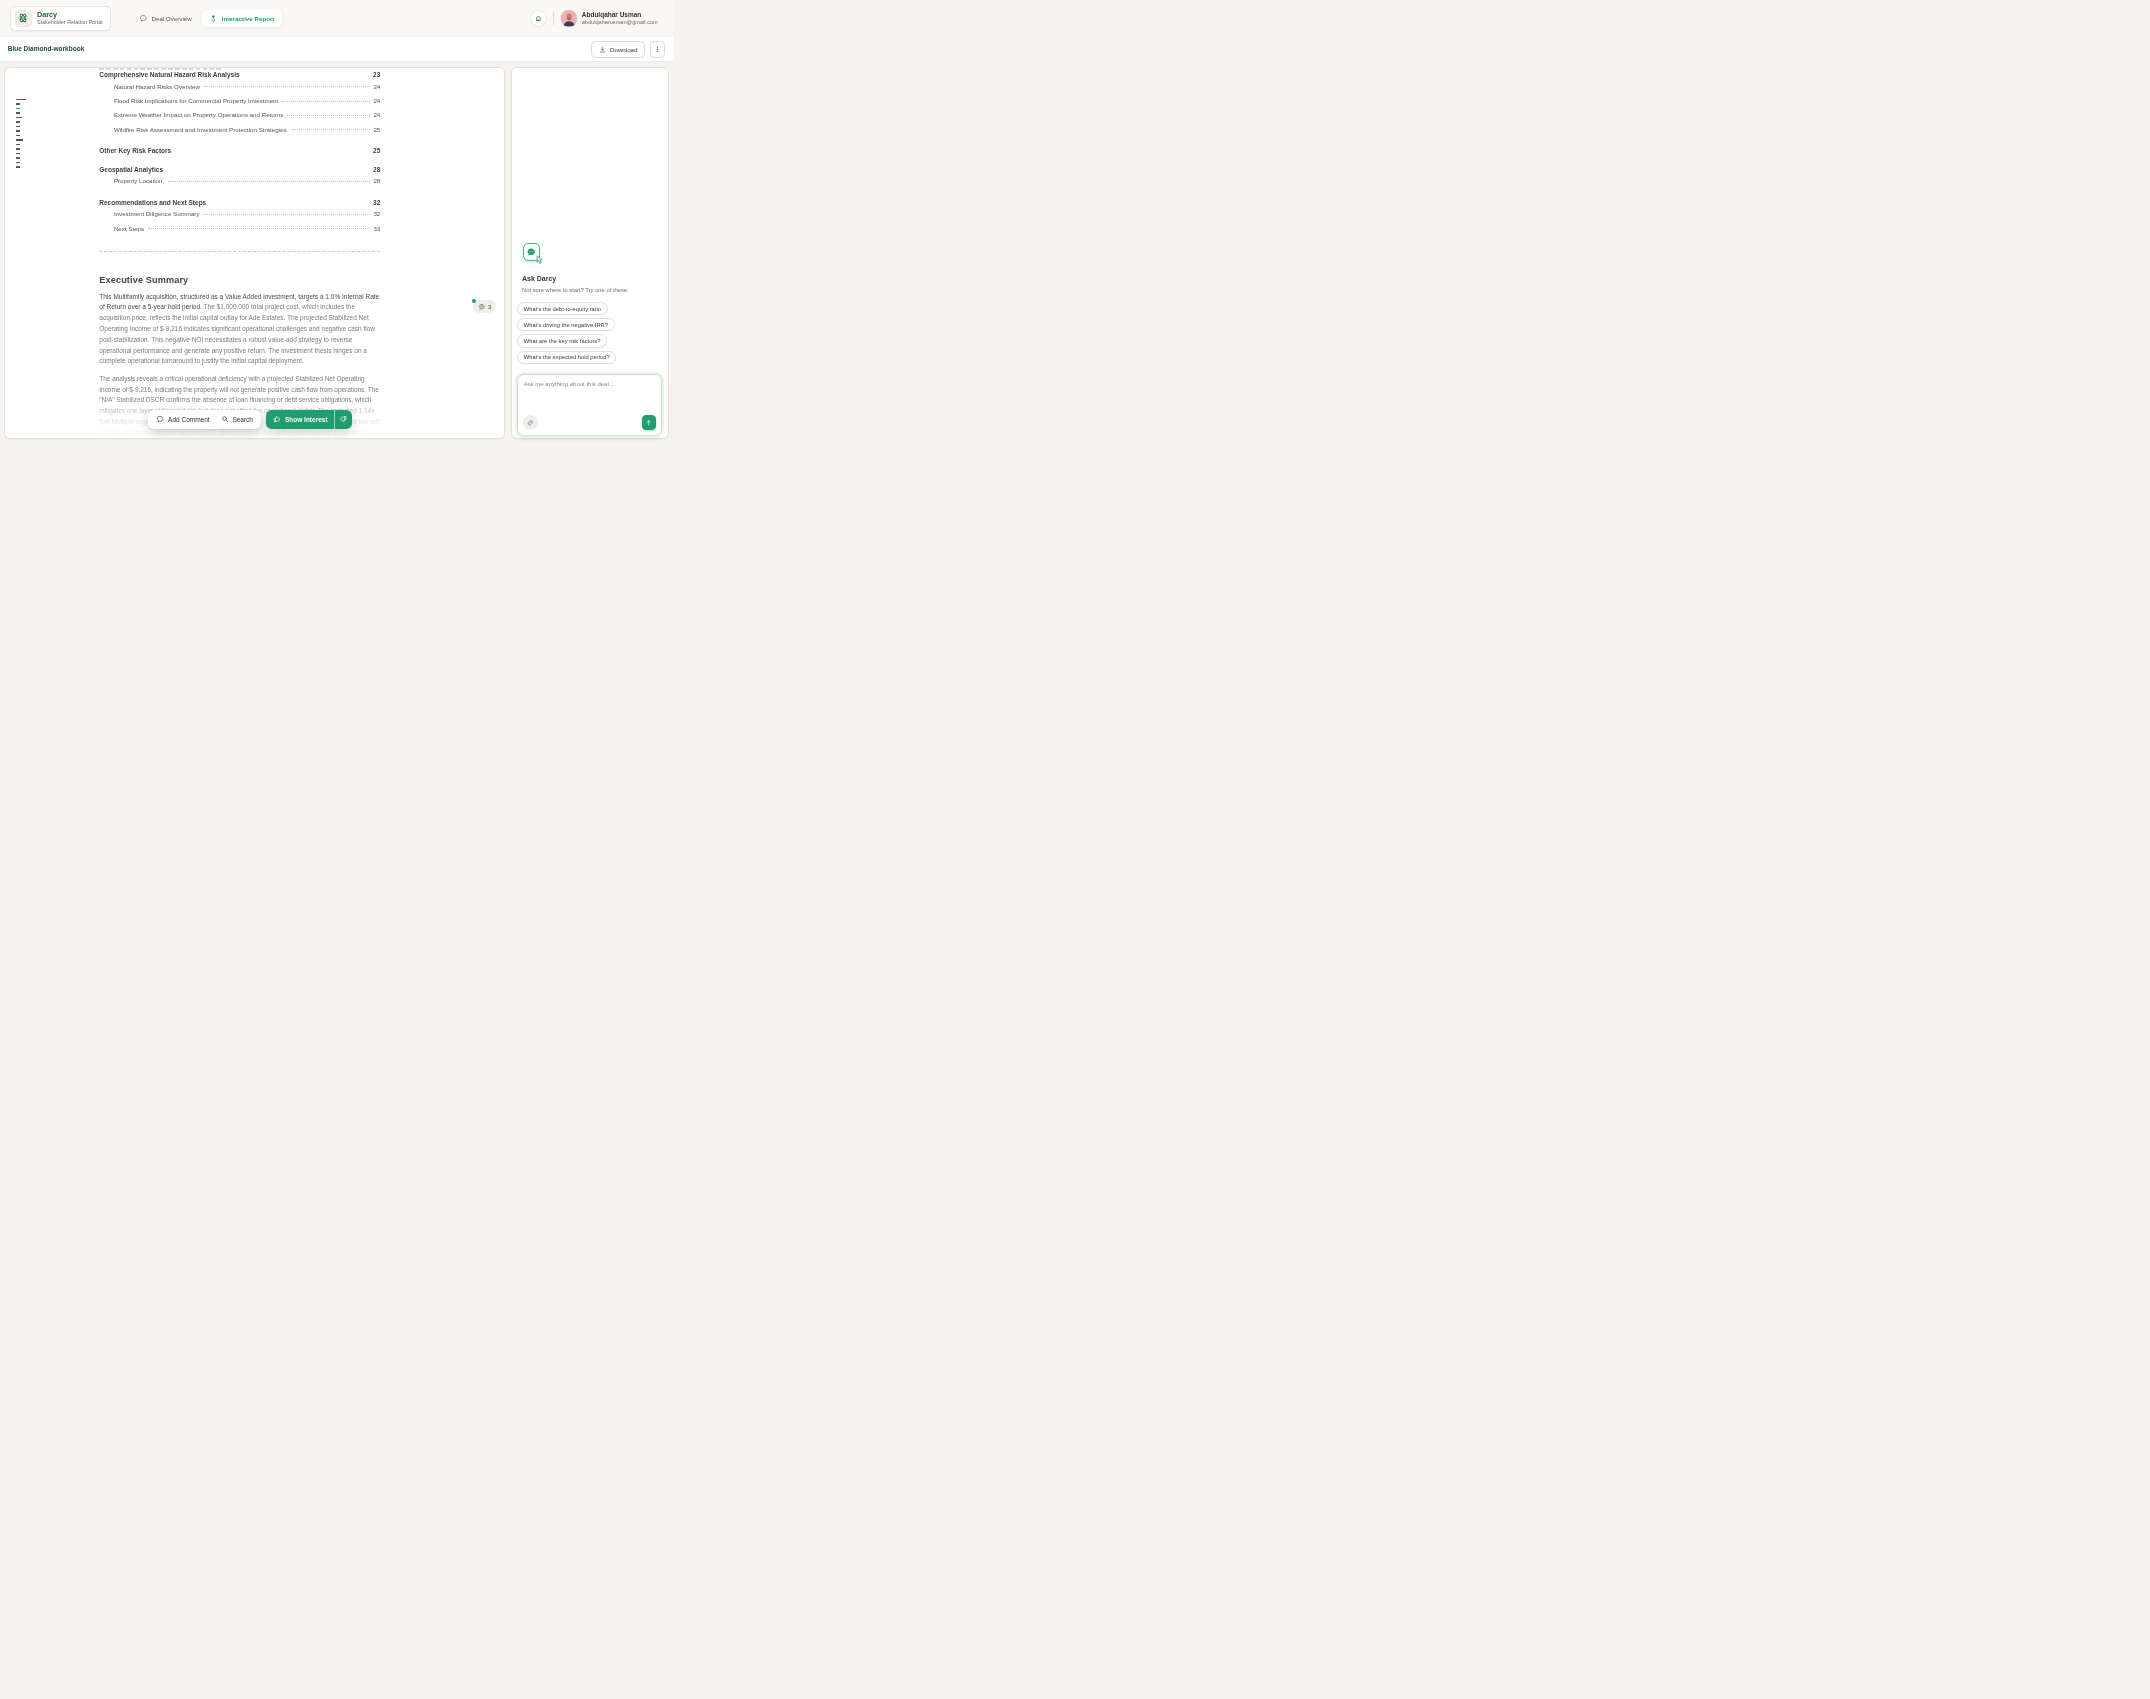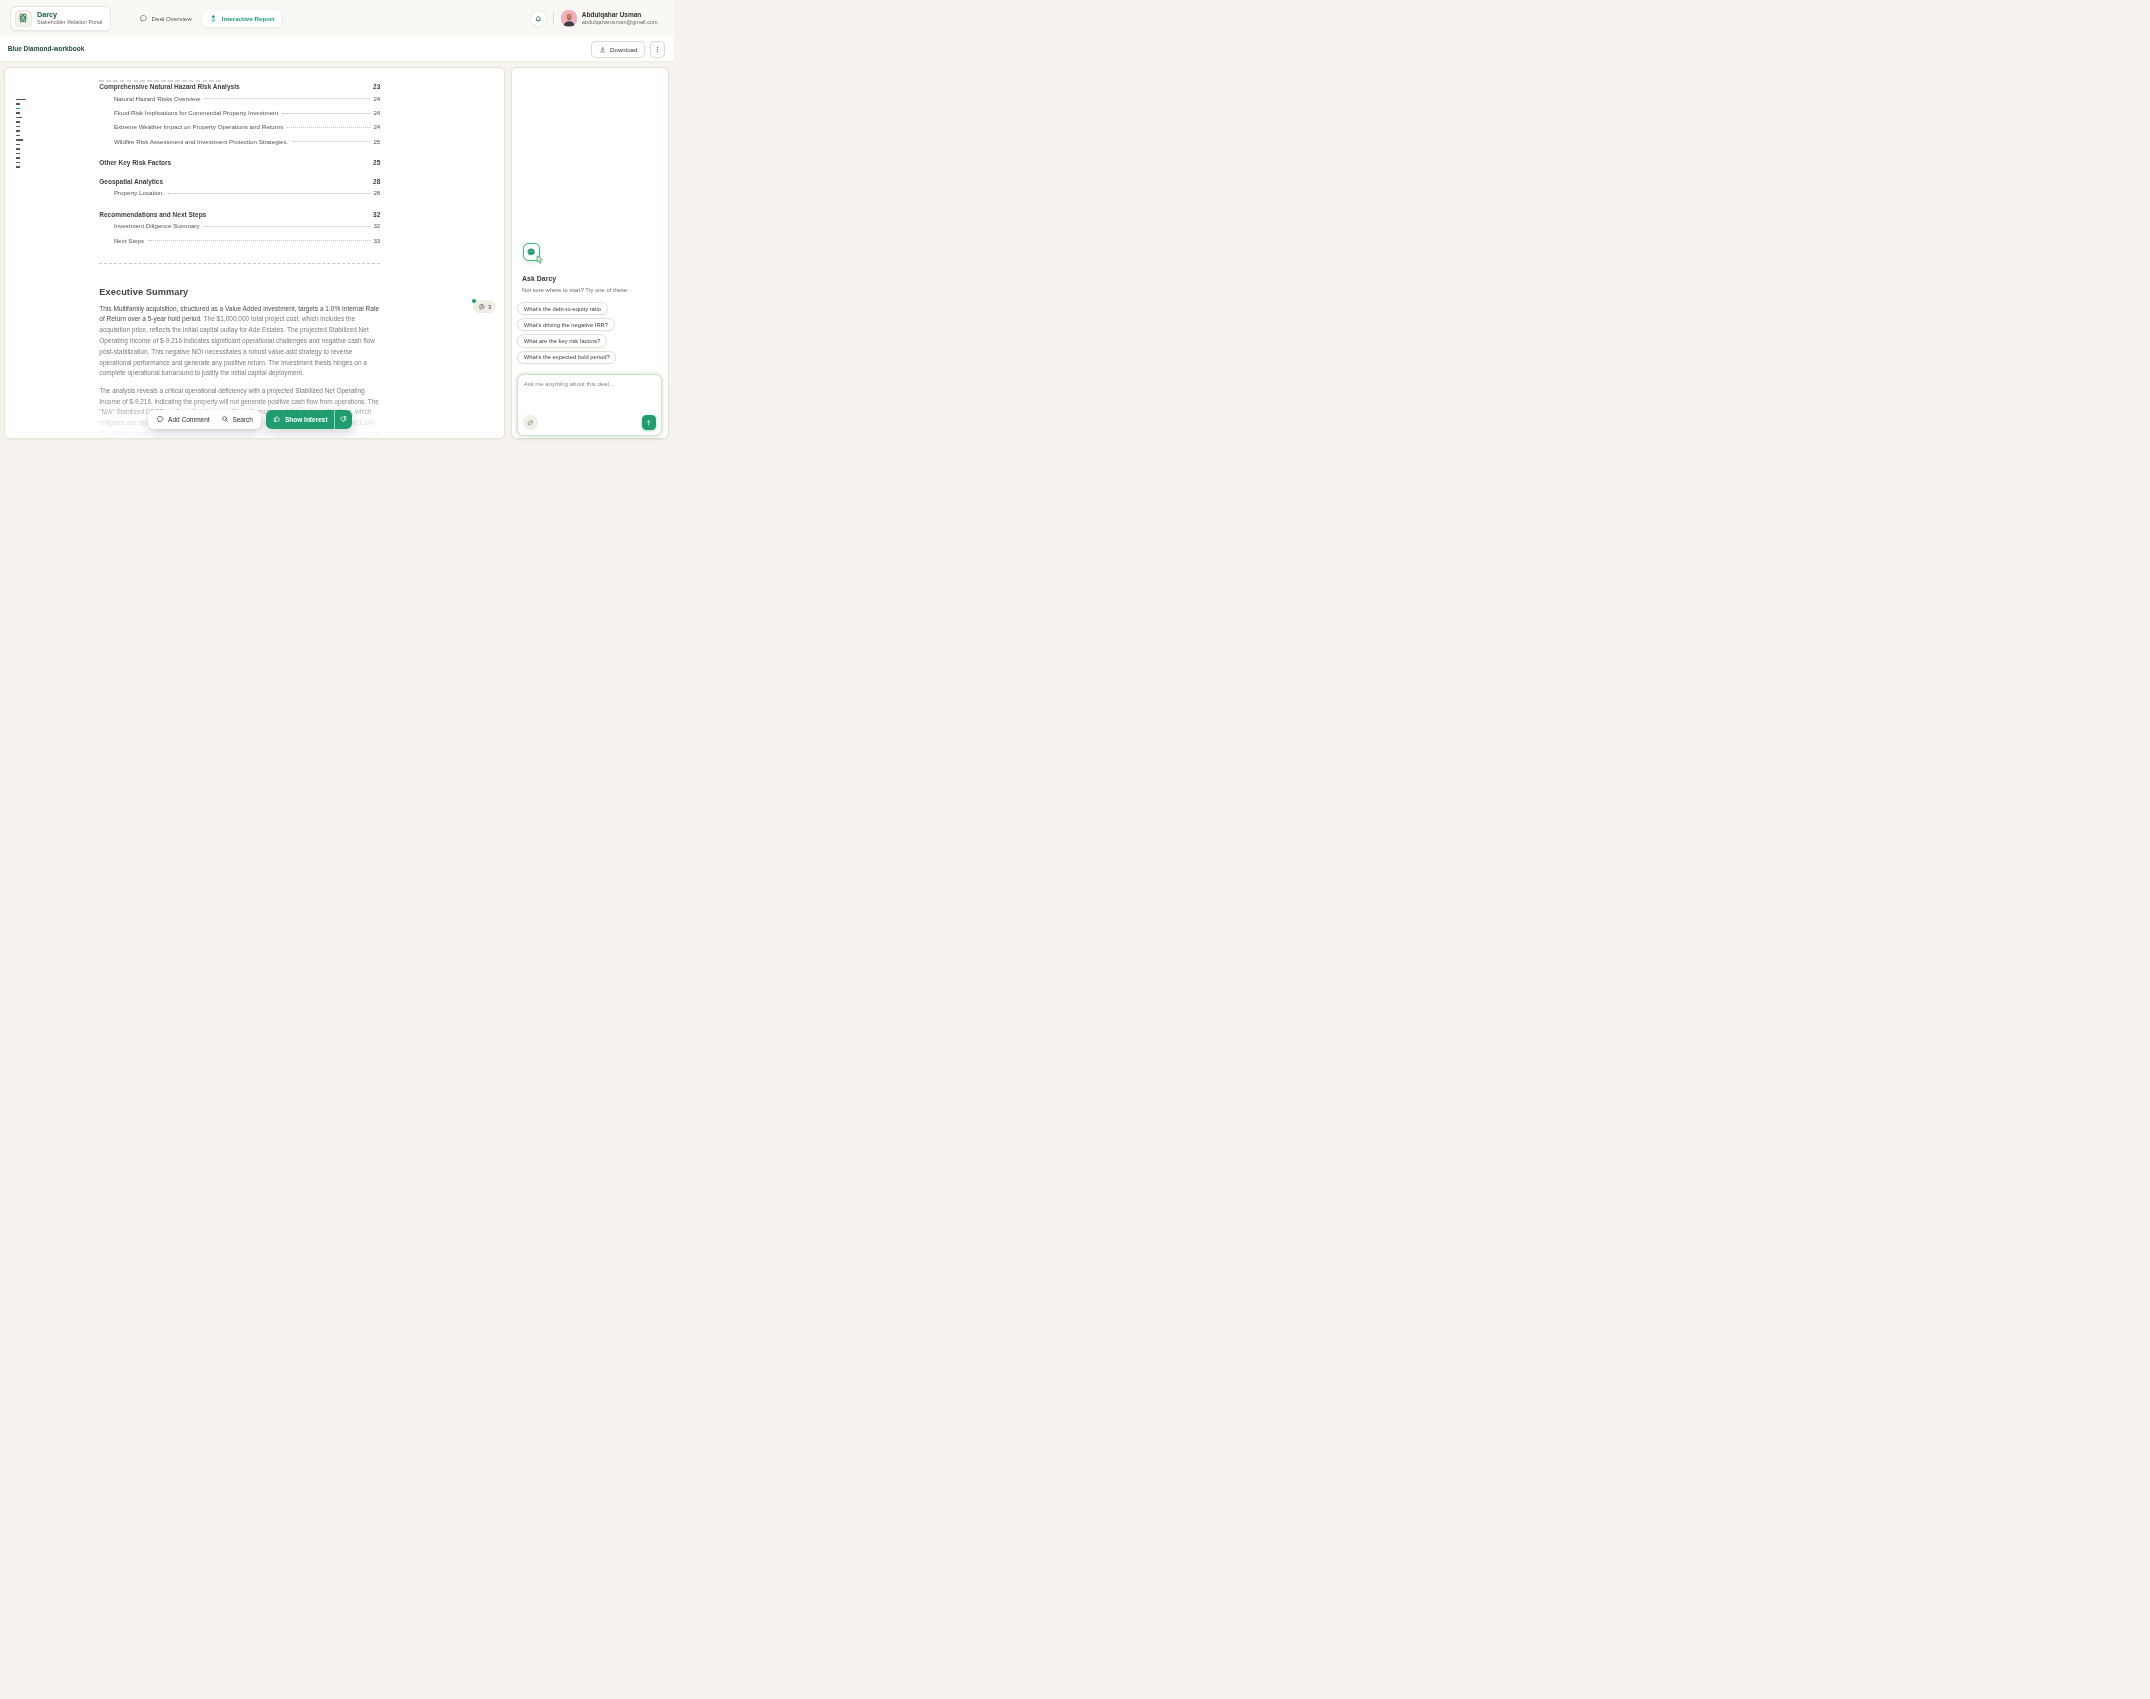--- a/index.html
+++ b/index.html
@@ -34,21 +34,21 @@
     border-radius:4.3px;display:flex;align-items:center;justify-content:center;cursor:pointer;}
   
   .doc-card{position:absolute;left:4.3px;top:67px;width:501px;height:372px;background:#fff;
     border:0.4px solid #e5e2dc;border-radius:6px;overflow:hidden;box-shadow:0 0.4px 1.3px rgba(0,0,0,.04);}
   .chat-card{position:absolute;left:511px;top:67px;width:158px;height:372px;background:#fff;
     border:0.4px solid #e5e2dc;border-radius:6px;box-shadow:0 0.4px 1.3px rgba(0,0,0,.04);}
   
   .minimap{position:absolute;left:10.3px;top:31px;}
   .mm-bar{height:1.3px;background:#55534f;margin-bottom:3.2px;border-radius:0.6px;}
   
-  .doc-content{position:absolute;left:94px;top:12px;width:281px;}
+  .doc-content{position:absolute;left:94px;top:0;width:281px;}
   .sliver{height:1.7px;overflow:hidden;margin-top:0;width:123px;opacity:.45;
     background:repeating-linear-gradient(90deg,#a8a6a2 0 4.7px,transparent 4.7px 6.9px);}
   .toc-row{display:flex;align-items:center;font-size:6.2px;color:#565450;line-height:7.7px;cursor:pointer;}
   .toc-row.top{font-size:6.5px;font-weight:700;color:#403f3c;}
   .toc-fill{flex:1;}
   .toc-row.sub .toc-fill{border-top:0.9px dotted #c3c0ba;margin:0 3.9px;height:0;}
   .toc-page{flex:none;}
   .toc-sep{border-top:0.6px dashed #ccc9c3;margin-top:19px;}
   h1.doc-h1{margin:22.4px 0 0 0;font-size:9.2px;font-weight:600;color:#454440;letter-spacing:0.1px;}
   .para{margin:6.9px 0 0 0;font-size:6.5px;line-height:10.8px;color:#7d7b77;}

